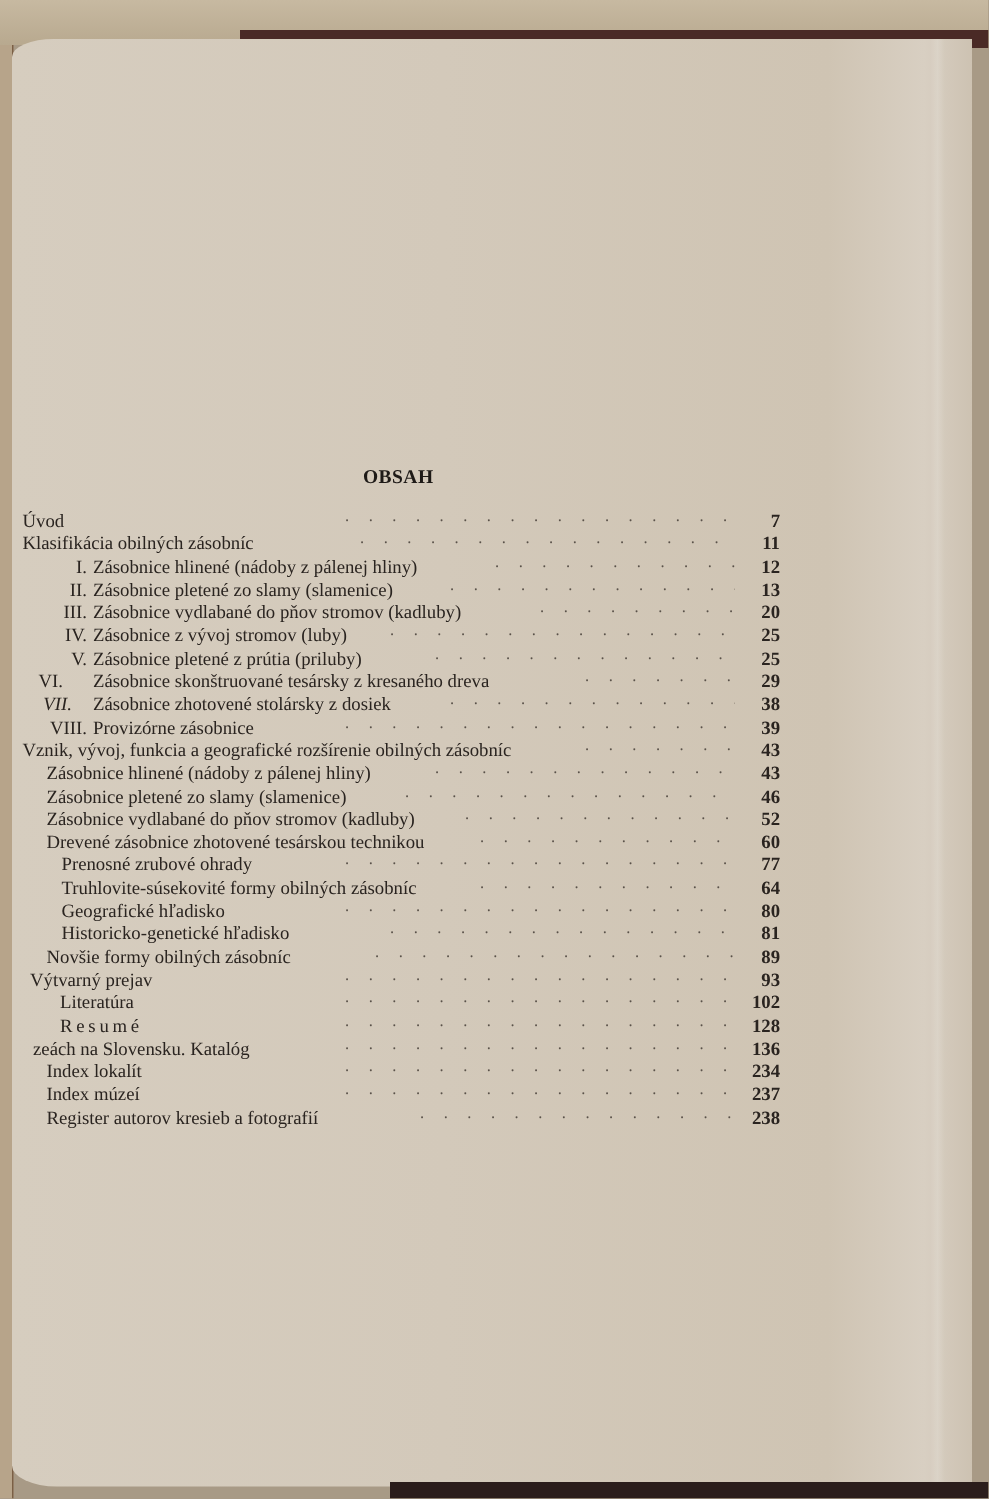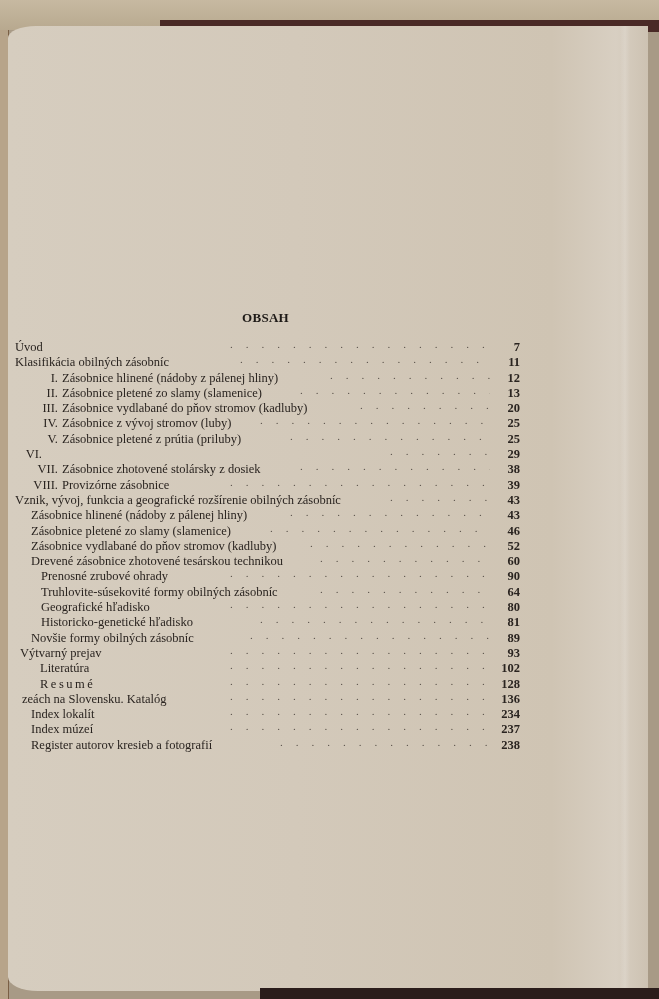--- a/index.html
+++ b/index.html
@@ -107,25 +107,26 @@
       <span class="page-num">25</span>
     </div>
     <div class="row">
       <span class="roman" style="left: 28px;">V.</span>
       <span class="label" style="left: 62px;">Zásobnice pletené z prútia (priluby)</span>
       <span class="dots" style="width: 200px;">..............................</span>
       <span class="page-num">25</span>
     </div>
     <div class="row">
       <span class="roman" style="left: 12px;">VI.</span>
+      <span class="label" style="left: 62px;">Zásobnice skonštruované tesársky z kresaného dreva</span>
       <span class="dots" style="width: 100px;">..............................</span>
       <span class="page-num">29</span>
     </div>
     <div class="row">
-      <span class="roman" style="left: 28px;">VII.</span>
+      <span class="roman" style="left: 18px; font-style: italic;">VII.</span>
       <span class="label" style="left: 62px;">Zásobnice zhotovené stolársky z dosiek</span>
       <span class="dots" style="width: 190px;">..............................</span>
       <span class="page-num">38</span>
     </div>
     <div class="row">
       <span class="roman" style="left: 28px;">VIII.</span>
       <span class="label" style="left: 62px;">Provizórne zásobnice</span>
       <span class="dots" style="width: 260px;">..............................</span>
       <span class="page-num">39</span>
     </div>
@@ -150,21 +151,21 @@
       <span class="page-num">52</span>
     </div>
     <div class="row">
       <span class="label" style="left: 31px;">Drevené zásobnice zhotovené tesárskou technikou</span>
       <span class="dots" style="width: 170px;">..............................</span>
       <span class="page-num">60</span>
     </div>
     <div class="row">
       <span class="label" style="left: 41px;">Prenosné zrubové ohrady</span>
       <span class="dots" style="width: 260px;">..............................</span>
-      <span class="page-num">90</span>
+      <span class="page-num">77</span>
     </div>
     <div class="row">
       <span class="label" style="left: 41px;">Truhlovite-súsekovité formy obilných zásobníc</span>
       <span class="dots" style="width: 170px;">..............................</span>
       <span class="page-num">64</span>
     </div>
     <div class="row">
       <span class="label" style="left: 41px;">Geografické hľadisko</span>
       <span class="dots" style="width: 260px;">..............................</span>
       <span class="page-num">80</span>

